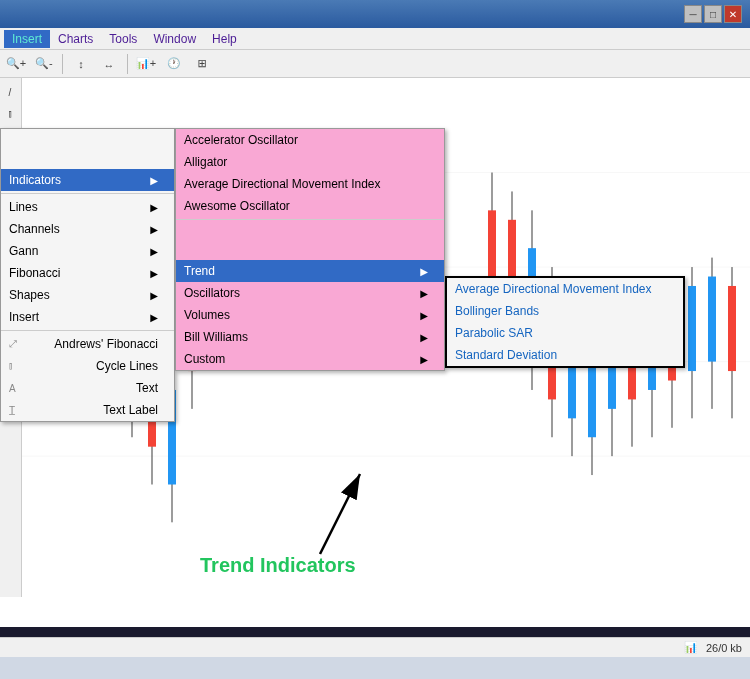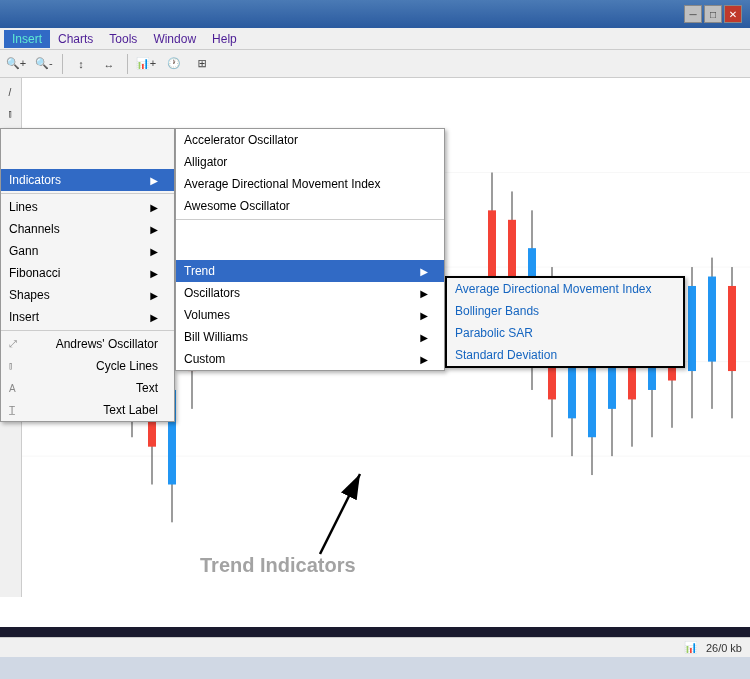--- a/index.html
+++ b/index.html
@@ -156,21 +156,21 @@
       color: white;
       margin-top: 40px;
     }
     .menu-dropdown-item .arrow { font-size: 10px; margin-left: 8px; }
     .menu-separator { height: 1px; background: #ccc; margin: 2px 0; }
 
     
     .indicators-submenu {
       position: absolute;
       top: 0; left: 175px;
-      background: #ffffff;
+      background: #f9a8d4;
       border: 1px solid #999;
       box-shadow: 2px 2px 4px rgba(0,0,0,0.3);
       min-width: 270px;
       z-index: 101;
     }
 
     
     .trend-submenu {
       position: absolute;
       top: 148px; left: 445px;
@@ -194,21 +194,21 @@
     
     .annotation {
       position: absolute;
       bottom: 80px;
       left: 200px;
       z-index: 5;
     }
     .annotation-text {
       font-size: 20px;
       font-weight: bold;
-      color: #a3a3a3;
+      color: #22c55e;
     }
   </style>
 </head>
 <body>
 
 <div class="title-bar">
   <span class="title-bar-title"></span>
   <div class="title-bar-buttons">
     <div class="title-bar-btn">─</div>
     <div class="title-bar-btn">□</div>
@@ -366,21 +366,21 @@
         <span>Shapes</span>
         <span class="arrow">▶</span>
       </div>
       <div class="menu-dropdown-item">
         <span>Insert</span>
         <span class="arrow">▶</span>
       </div>
       <div class="menu-separator"></div>
       <div class="menu-dropdown-item">
         <span style="margin-right:4px; color:#888; font-size:10px;">⤢</span>
-        <span>Andrews' Oscillator</span>
+        <span>Andrews' Fibonacci</span>
       </div>
       <div class="menu-dropdown-item">
         <span style="margin-right:4px; color:#888; font-size:10px;">⫾</span>
         <span>Cycle Lines</span>
       </div>
       <div class="menu-dropdown-item">
         <span style="margin-right:4px; color:#888; font-size:10px;">A</span>
         <span>Text</span>
       </div>
       <div class="menu-dropdown-item">

